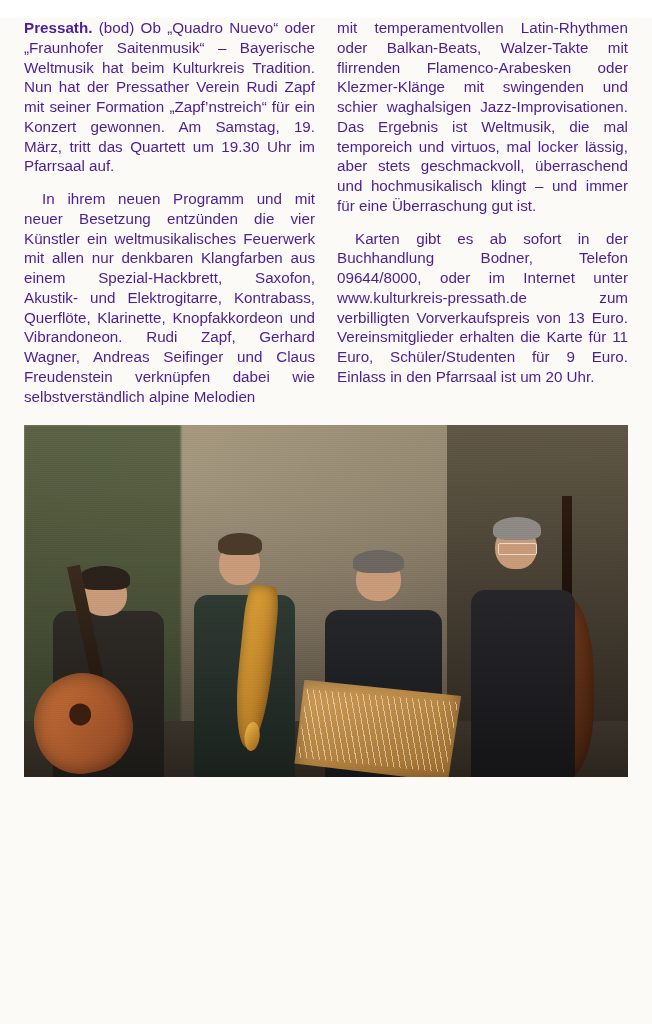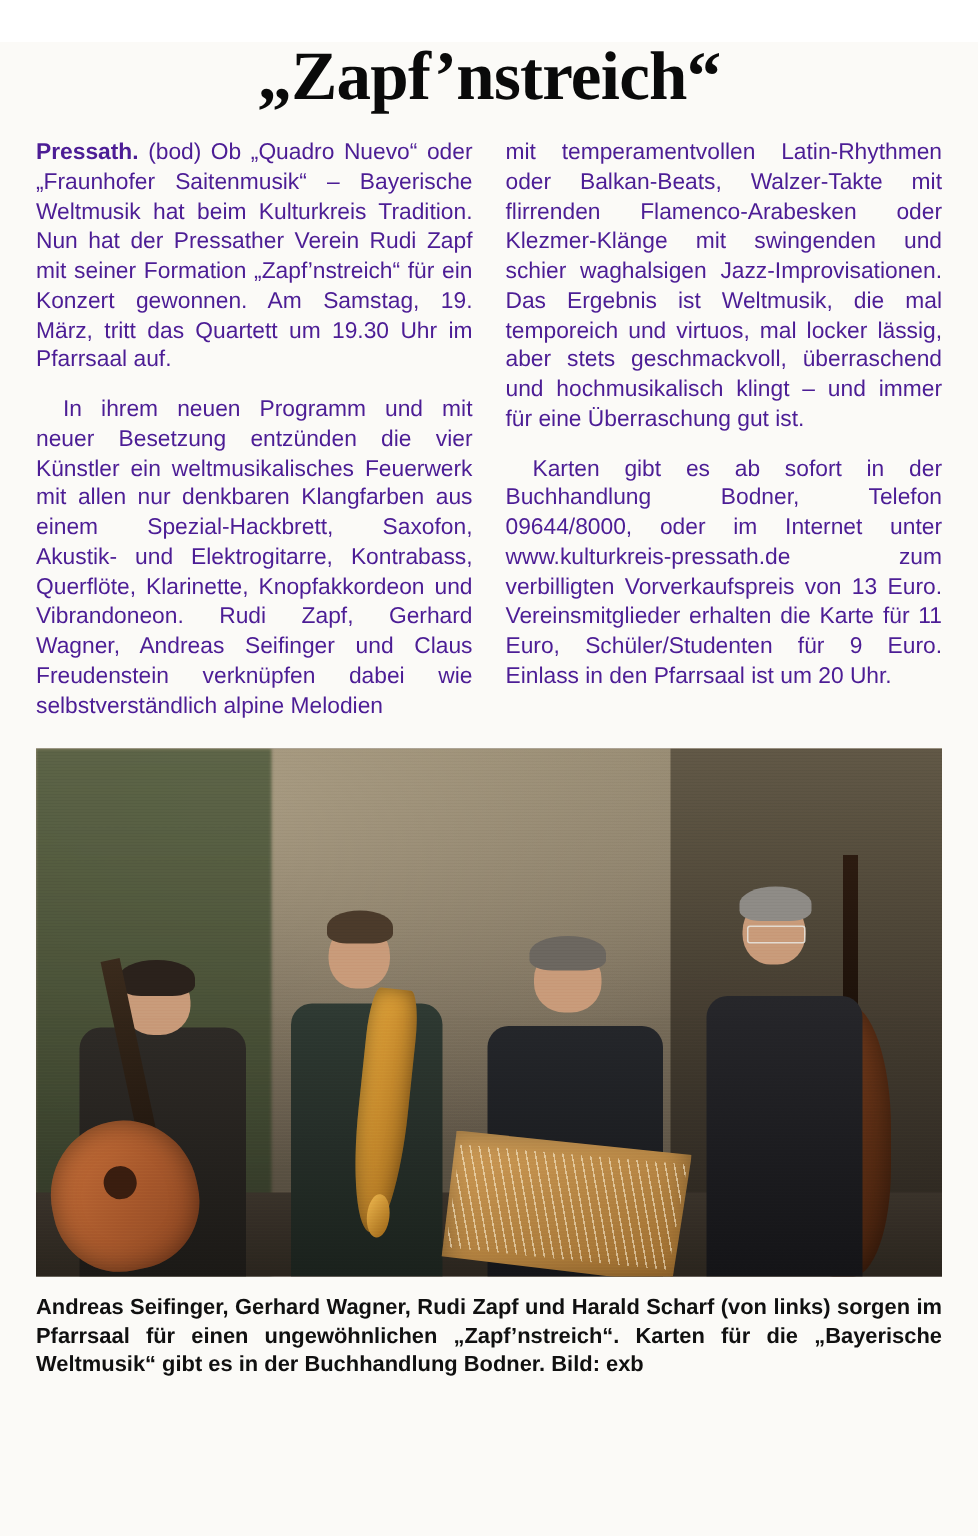--- a/index.html
+++ b/index.html
@@ -221,21 +221,20 @@
   }
   .caption .credit {
     font-weight: bold;
   }
 </style>
 </head>
 <body>
 
 <div class="page">
 
-  <h1 class="headline">„Zapf’nstreich“</h1>
 
 
   <div class="columns">
 
     <div class="col">
       <p class="first"><span class="lead">Pressath.</span> <span>(bod) Ob „Quadro Nuevo“ oder „Fraunhofer Saitenmusik“ – Bayerische Weltmusik hat beim Kulturkreis Tradition. Nun hat der Pressather Verein Rudi Zapf mit seiner Formation „Zapf’nstreich“ für ein Konzert gewonnen. Am Samstag, 19. März, tritt das Quartett um 19.30 Uhr im Pfarrsaal auf.</span></p>
       <p>In ihrem neuen Programm und mit neuer Besetzung entzünden die vier Künstler ein weltmusikalisches Feuerwerk mit allen nur denkbaren Klangfarben aus einem Spezial-Hackbrett, Saxofon, Akustik- und Elektrogitarre, Kontrabass, Querflöte, Klarinette, Knopfakkordeon und Vibrandoneon. Rudi Zapf, Gerhard Wagner, Andreas Seifinger und Claus Freudenstein verknüpfen dabei wie selbstverständlich alpine Melodien</p>
     </div>
 
     <div class="col">
@@ -281,18 +280,14 @@
       <div class="bass"></div>
       <div class="body"></div>
       <div class="head"></div>
       <div class="hair"></div>
       <div class="glasses"></div>
     </div>
 
     <div class="photo-grain"></div>
   </div>
 
-  <div class="caption">
-    <span>Andreas Seifinger, Gerhard Wagner, Rudi Zapf und Harald Scharf (von links) sorgen im Pfarrsaal für einen ungewöhnlichen „Zapf’nstreich“. Karten für die „Bayerische Weltmusik“ gibt es in der Buchhandlung Bodner.</span>
-    <span class="credit">Bild: exb</span>
-  </div>
 
 </div>
 
 </body></html>

